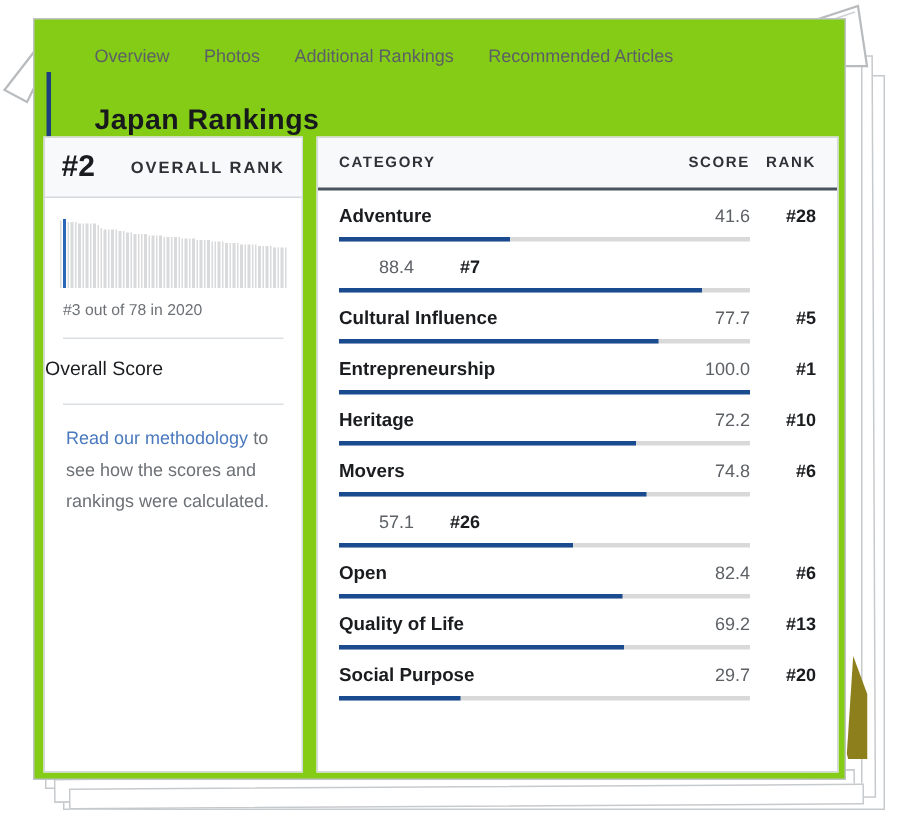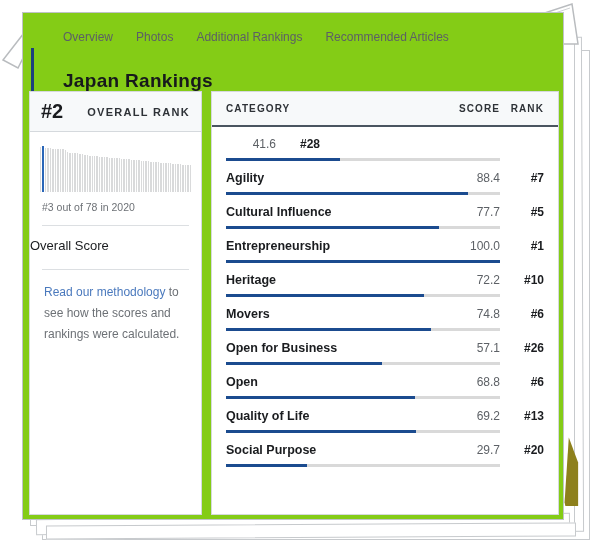--- a/index.html
+++ b/index.html
@@ -179,31 +179,31 @@
 
   <div class="rank-table">
     <div class="t-head">
       <span class="c-cat">CATEGORY</span>
       <span class="c-score">SCORE</span>
       <span class="c-rank">RANK</span>
     </div>
 
     <div class="t-row">
       <div class="t-row-top">
+        <span class="t-cat">Adventure</span>
         <span class="t-score">41.6</span>
         <span class="t-rank">#28</span>
       </div>
       <div class="track">
           <div class="fill" style="width: 41.6%; background: rgb(27, 75, 143);"></div>
         </div>
     </div>
 
     <div class="t-row">
       <div class="t-row-top">
-        <span class="t-cat">Agility</span>
         <span class="t-score">88.4</span>
         <span class="t-rank">#7</span>
       </div>
       <div class="track">
           <div class="fill" style="width: 88.4%; background: rgb(27, 75, 143);"></div>
         </div>
     </div>
 
     <div class="t-row">
       <div class="t-row-top">
@@ -244,33 +244,32 @@
         <span class="t-score">74.8</span>
         <span class="t-rank">#6</span>
       </div>
       <div class="track">
           <div class="fill" style="width: 74.8%; background: rgb(27, 75, 143);"></div>
         </div>
     </div>
 
     <div class="t-row">
       <div class="t-row-top">
-        <span class="t-cat">Open for Business</span>
         <span class="t-score">57.1</span>
         <span class="t-rank">#26</span>
       </div>
       <div class="track">
           <div class="fill" style="width: 57.1%; background: rgb(27, 75, 143);"></div>
         </div>
     </div>
 
     <div class="t-row">
       <div class="t-row-top">
         <span class="t-cat">Open</span>
-        <span class="t-score">68.8</span>
+        <span class="t-score">82.4</span>
         <span class="t-rank">#6</span>
       </div>
       <div class="track">
           <div class="fill" style="width: 68.8%; background: rgb(27, 75, 143);"></div>
         </div>
     </div>
 
     <div class="t-row">
       <div class="t-row-top">
         <span class="t-cat">Quality of Life</span>

